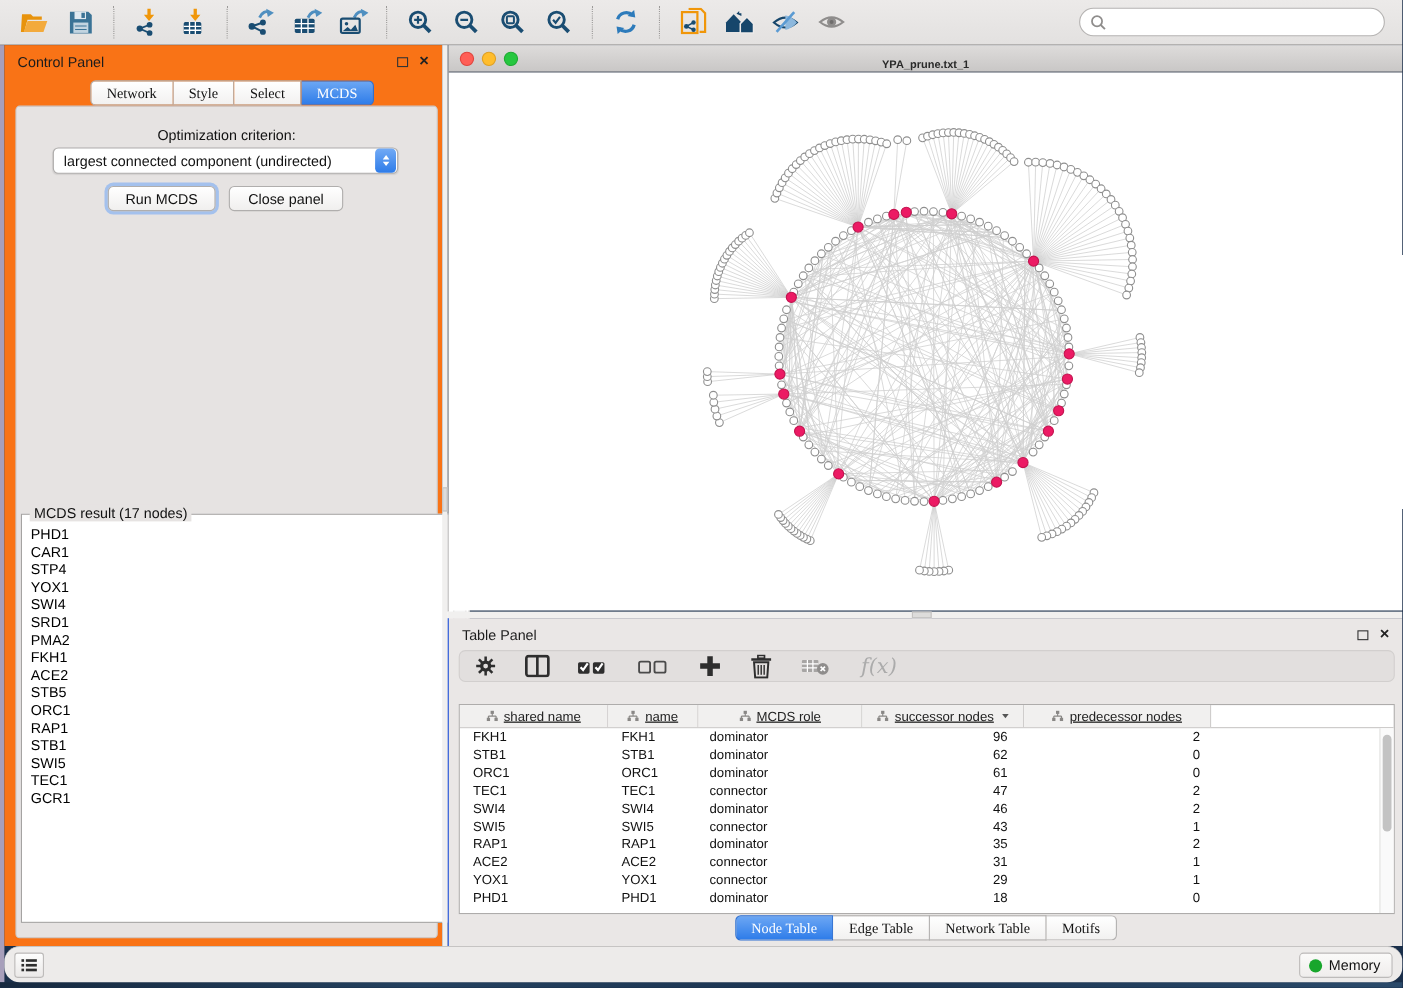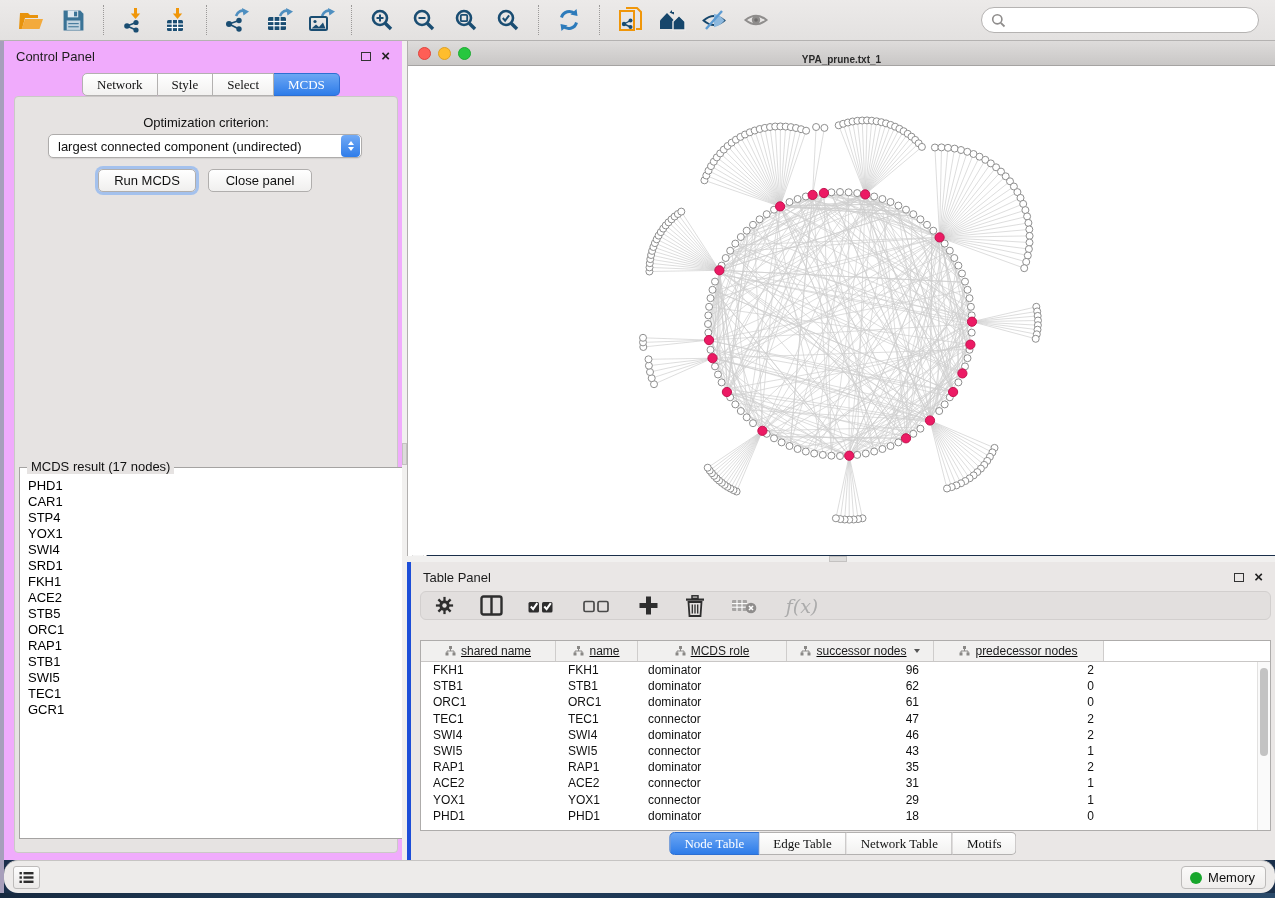--- a/index.html
+++ b/index.html
@@ -18,21 +18,21 @@
     display:flex; align-items:center; padding-left:9px; }
   .search-field input { border:none; outline:none; flex:1; font-size:13px; background:transparent;
     font-family:"Liberation Sans",sans-serif; }
 
   
   .desktop-left { position:absolute; left:0; top:41px; width:4px; height:852px; background:#a79fbb; }
   .desktop-bottom { position:absolute; left:0; top:893px; width:1275px; height:5px;
     background:linear-gradient(90deg,#16293f,#24415f 30%,#1b3350 60%,#2a4a6a); }
 
   
-  .control-panel { position:absolute; left:4px; top:41px; width:398px; height:819px; background:#f0abfc; }
+  .control-panel { position:absolute; left:4px; top:41px; width:398px; height:819px; background:#f97316; }
   .panel-titlebar { height:30px; display:flex; align-items:center; padding:0 12px; font-size:13px; color:#1c1c1c; }
   .panel-titlebar .title { flex:1; }
   .win-float { width:10px; height:9px; border:1.5px solid #333; margin-right:10px; cursor:default; }
   .win-close { font-size:15px; font-weight:bold; color:#222; line-height:10px; cursor:default; }
 
   .seg { display:flex; }
   .seg-tab { border:1px solid #b3b1b0; border-left:none; background:linear-gradient(#ffffff,#f2f1f0);
     padding:0 14px; font-size:13px; height:23px; line-height:21px; color:#111; cursor:default; white-space:nowrap;font-family:Liberation Serif, serif; }
   .seg-tab:first-child { border-left:1px solid #b3b1b0; border-radius:5px 0 0 5px; }
   .seg-tab:last-child { border-radius:0 5px 5px 0; }
@@ -79,21 +79,21 @@
     border-left:1px solid #b1afae; }
   .net-titlebar { height:25px; background:linear-gradient(#dedcdb,#c9c7c6);
     border-bottom:1px solid #a5a3a2; position:relative; display:flex; align-items:center; justify-content:center; }
   .traffic { position:absolute; left:10px; top:6px; display:flex; gap:7px; }
   .light { width:13px; height:13px; border-radius:50%; }
   .net-title { font-size:10px; font-weight:bold; color:#2a2a2a;margin-top:12px; }
   .net-canvas { position:relative; width:867px; height:489px; background:#fff; }
 
   
   .table-panel { position:absolute; left:407px; top:562px; width:868px; height:298px;
-    background:#eae7e6; border-left:4px solid #1d4ed8; }
+    background:#eae7e6; border-left:1px solid #1d4ed8; }
   .tp-toolbar { position:absolute; left:9px; top:29px; width:851px; height:29px;
     background:#e2dfde; border:1px solid #d2cfce; border-radius:6px;
     display:flex; align-items:center; padding-left:10px; gap:21px; }
   .tp-ico { display:flex; align-items:center; justify-content:center; width:26px; height:26px; cursor:default; }
   .fx { font-family:"DejaVu Serif", serif; font-style:italic; font-size:19px; color:#ababab; }
 
   .node-table { position:absolute; left:9px; top:78px; width:851px; height:191px;
     background:#fff; border:1px solid #aeacab; overflow:hidden;text-decoration:underline; }
   .thead { display:flex; height:21px; border-bottom:1px solid #c9c7c6; }
   .th { display:flex; align-items:center; justify-content:center; gap:5px;
@@ -310,20 +310,21 @@
 
       <div class="mcds-box">
         <div class="mcds-legend">MCDS result (17 nodes)</div>
         <div class="mcds-list">
             <div class="mcds-item">PHD1</div>
             <div class="mcds-item">CAR1</div>
             <div class="mcds-item">STP4</div>
             <div class="mcds-item">YOX1</div>
             <div class="mcds-item">SWI4</div>
             <div class="mcds-item">SRD1</div>
+            <div class="mcds-item">PMA2</div>
             <div class="mcds-item">FKH1</div>
             <div class="mcds-item">ACE2</div>
             <div class="mcds-item">STB5</div>
             <div class="mcds-item">ORC1</div>
             <div class="mcds-item">RAP1</div>
             <div class="mcds-item">STB1</div>
             <div class="mcds-item">SWI5</div>
             <div class="mcds-item">TEC1</div>
             <div class="mcds-item">GCR1</div>
           </div>

